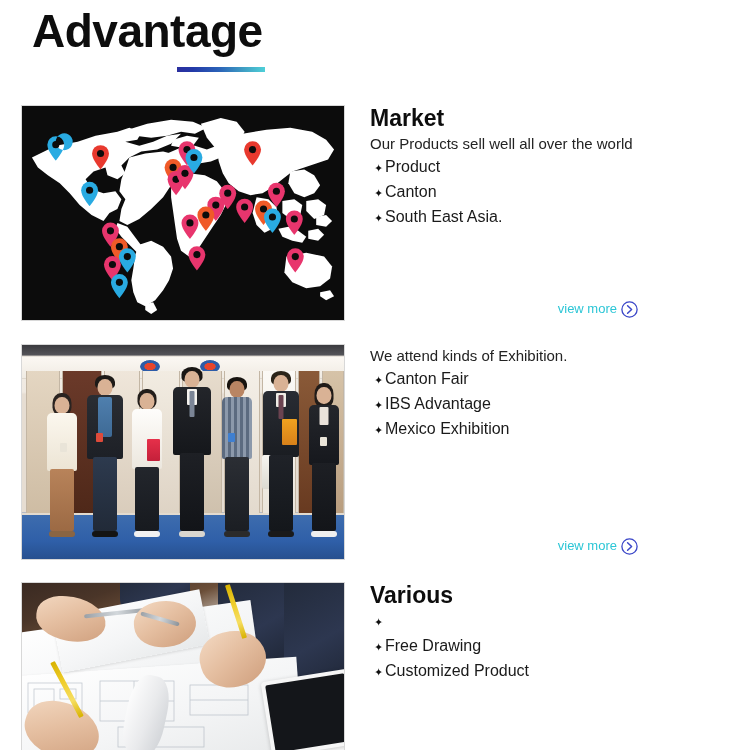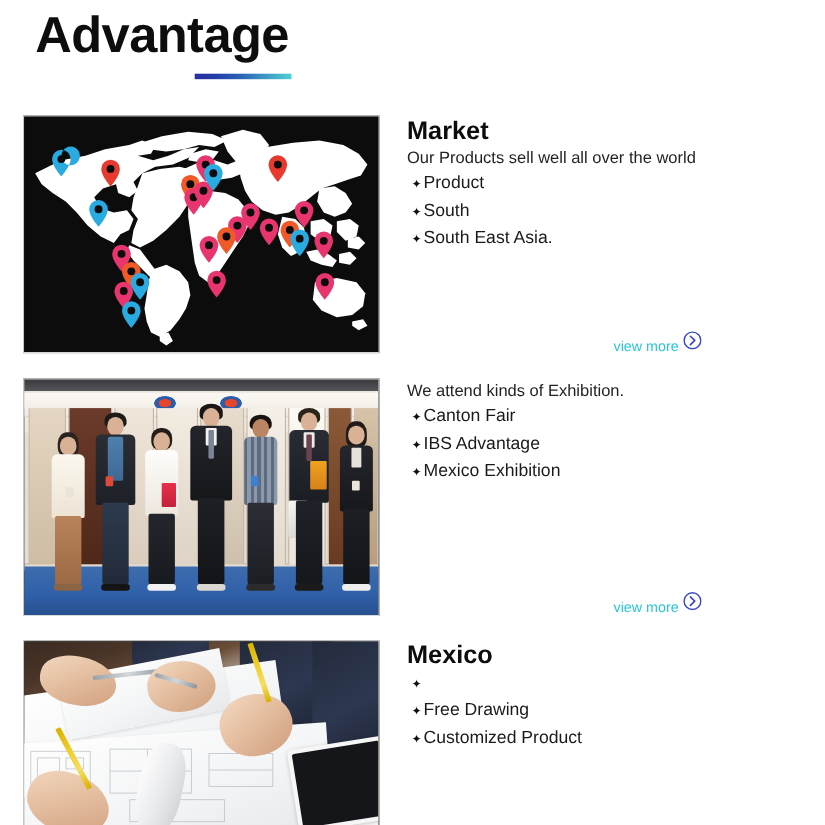--- a/index.html
+++ b/index.html
@@ -100,21 +100,21 @@
     font-size: 11px;
     line-height: 24px;
     color: #111;
   }
 
   
   .view-more {
     position: absolute;
     right: 27px;
     display: flex;
-    align-items: flex-end;
+    align-items: flex-start;
     gap: 4px;
     text-decoration: none;
     cursor: pointer;
   }
   #row-0 .view-more { top: 196px; }
   #row-1 .view-more { top: 194px; }
   .view-more-label {
     font-size: 13px;
     color: #2cc6d6;
     line-height: 16px;
@@ -428,21 +428,21 @@
   <div class="copy">
     <div class="sec-title">Market</div>
     <div class="sec-sub">Our Products sell well all over the world</div>
     <ul class="sec-list">
       <li>
           <span class="bullet-glyph">✦</span>
           <span>Product</span>
         </li>
       <li>
           <span class="bullet-glyph">✦</span>
-          <span>South</span>
+          <span>Canton</span>
         </li>
       <li>
           <span class="bullet-glyph">✦</span>
           <span>South East Asia.</span>
         </li>
     </ul>
   </div>
 
   <a class="view-more" href="#">
     <span class="view-more-label">view more</span>
@@ -620,21 +620,21 @@
 
       <div class="d-hand" style="left:178px;top:48px;width=66px;width:66px;height:56px;transform:rotate(-14deg);"></div>
       <div class="d-pencil" style="left:186px;top:26px;width:56px;transform:rotate(72deg);"></div>
 
       <div class="d-hand" style="left:2px;top:120px;width:76px;height:54px;transform:rotate(18deg);"></div>
       <div class="d-pencil" style="left:14px;top:104px;width:62px;transform:rotate(62deg);"></div>
     </div>
   </div>
 
   <div class="copy">
-    <div class="sec-title">Mexico</div>
+    <div class="sec-title">Various</div>
     <ul class="sec-list">
       <li>
           <span class="bullet-glyph">✦</span>
         </li>
       <li>
           <span class="bullet-glyph">✦</span>
           <span>Free Drawing</span>
         </li>
       <li>
           <span class="bullet-glyph">✦</span>

